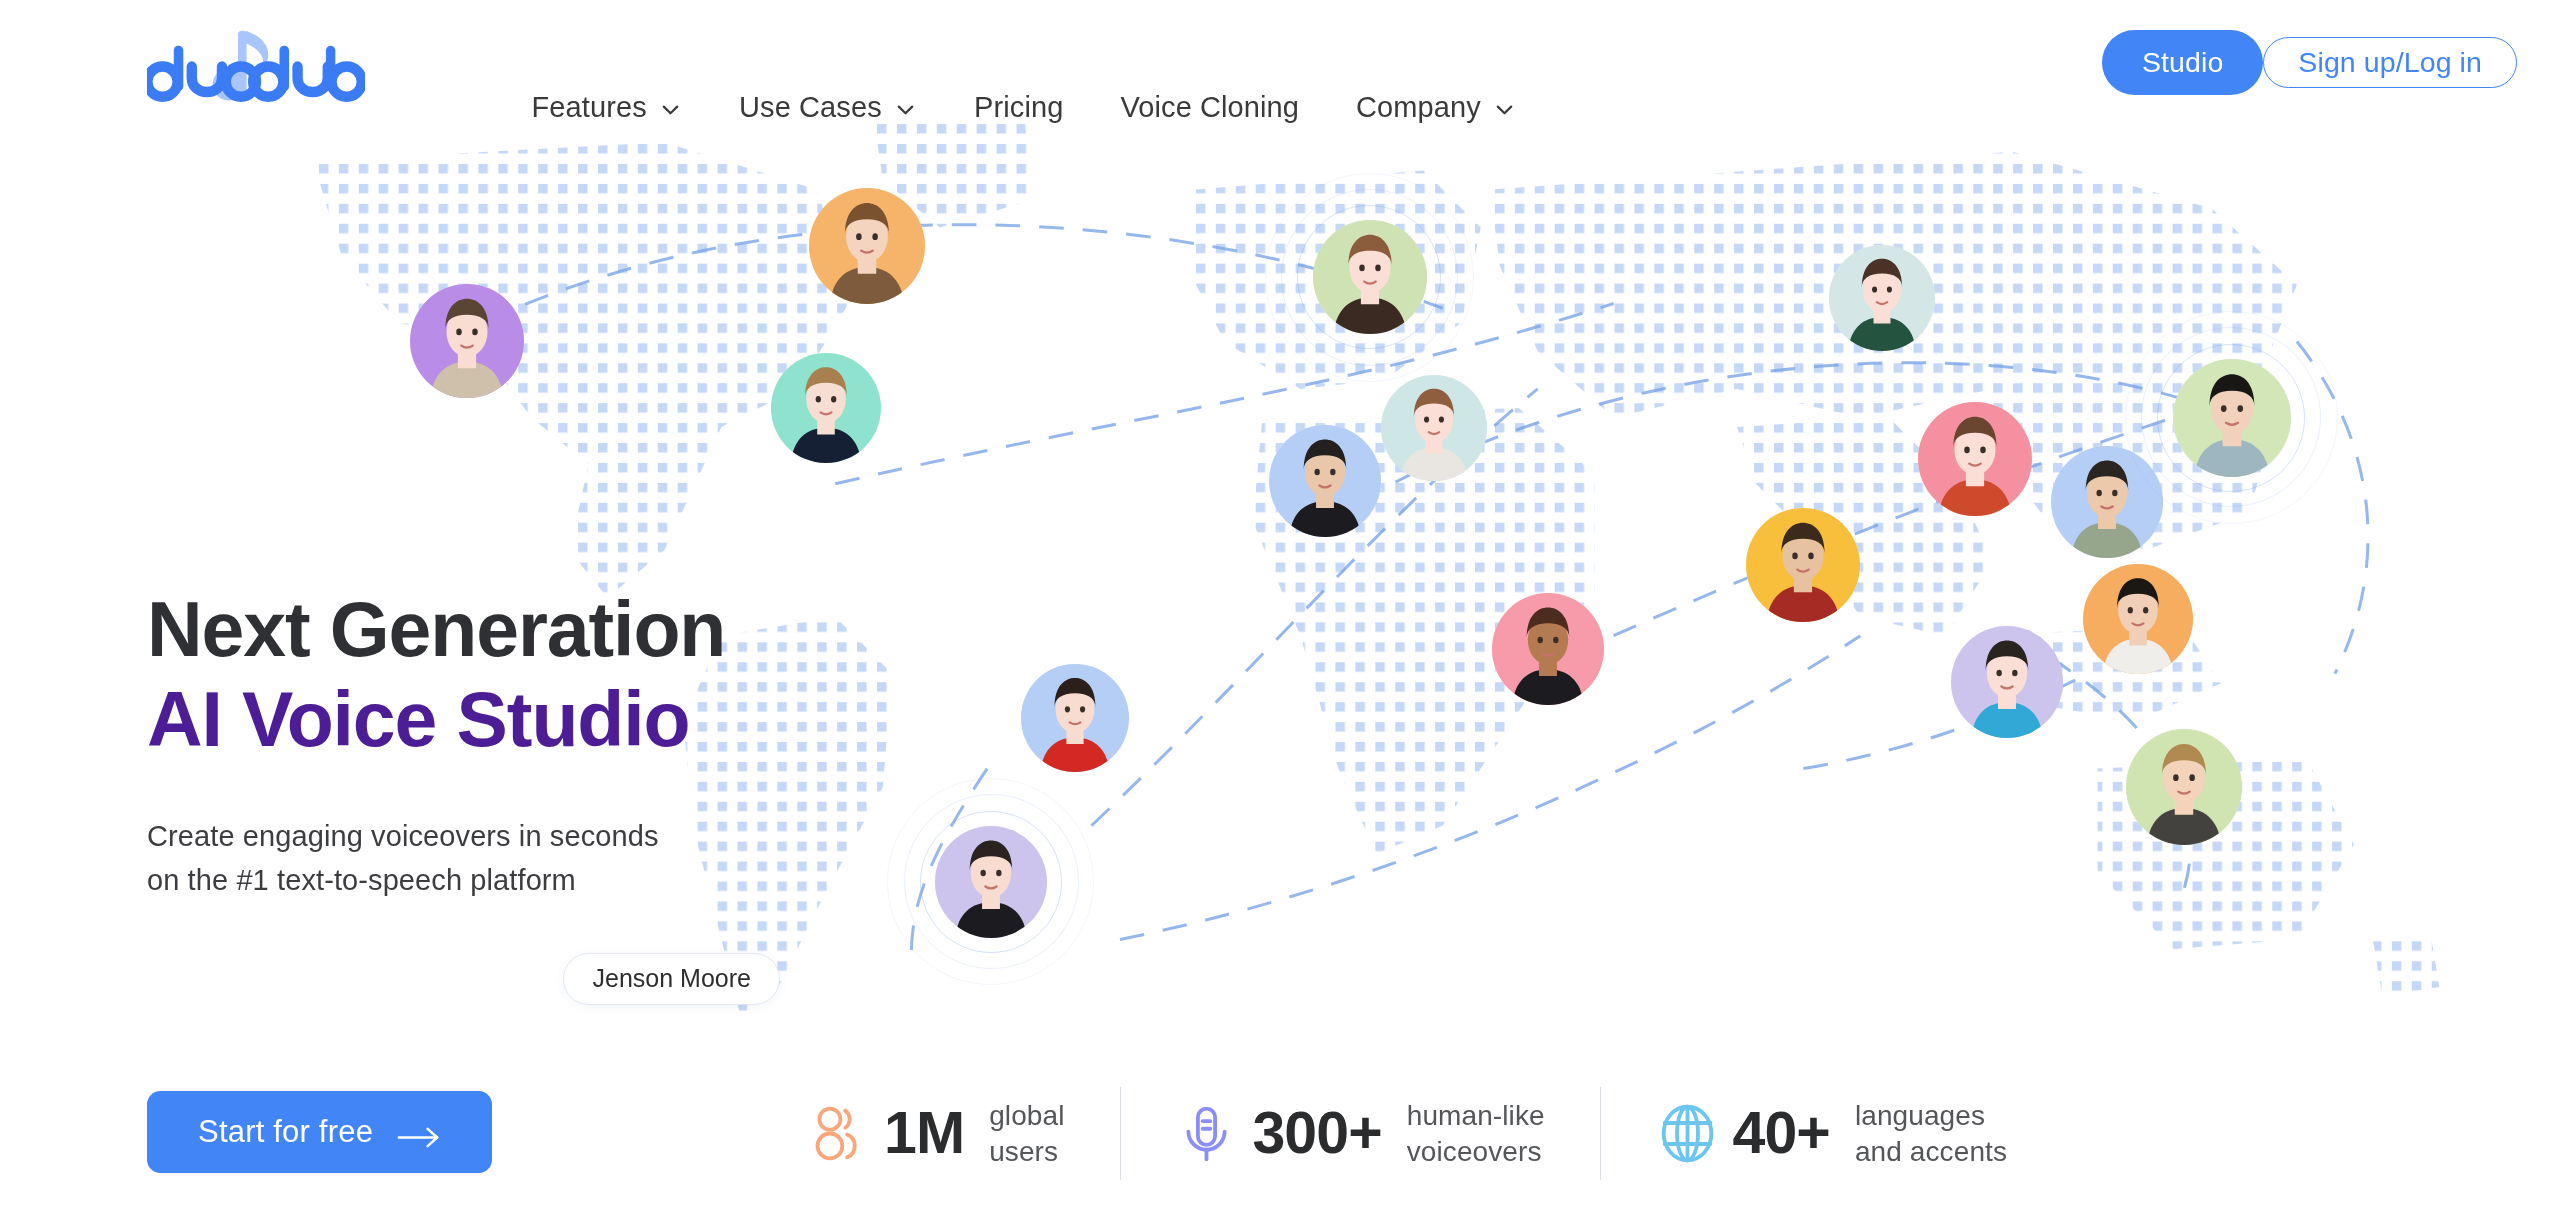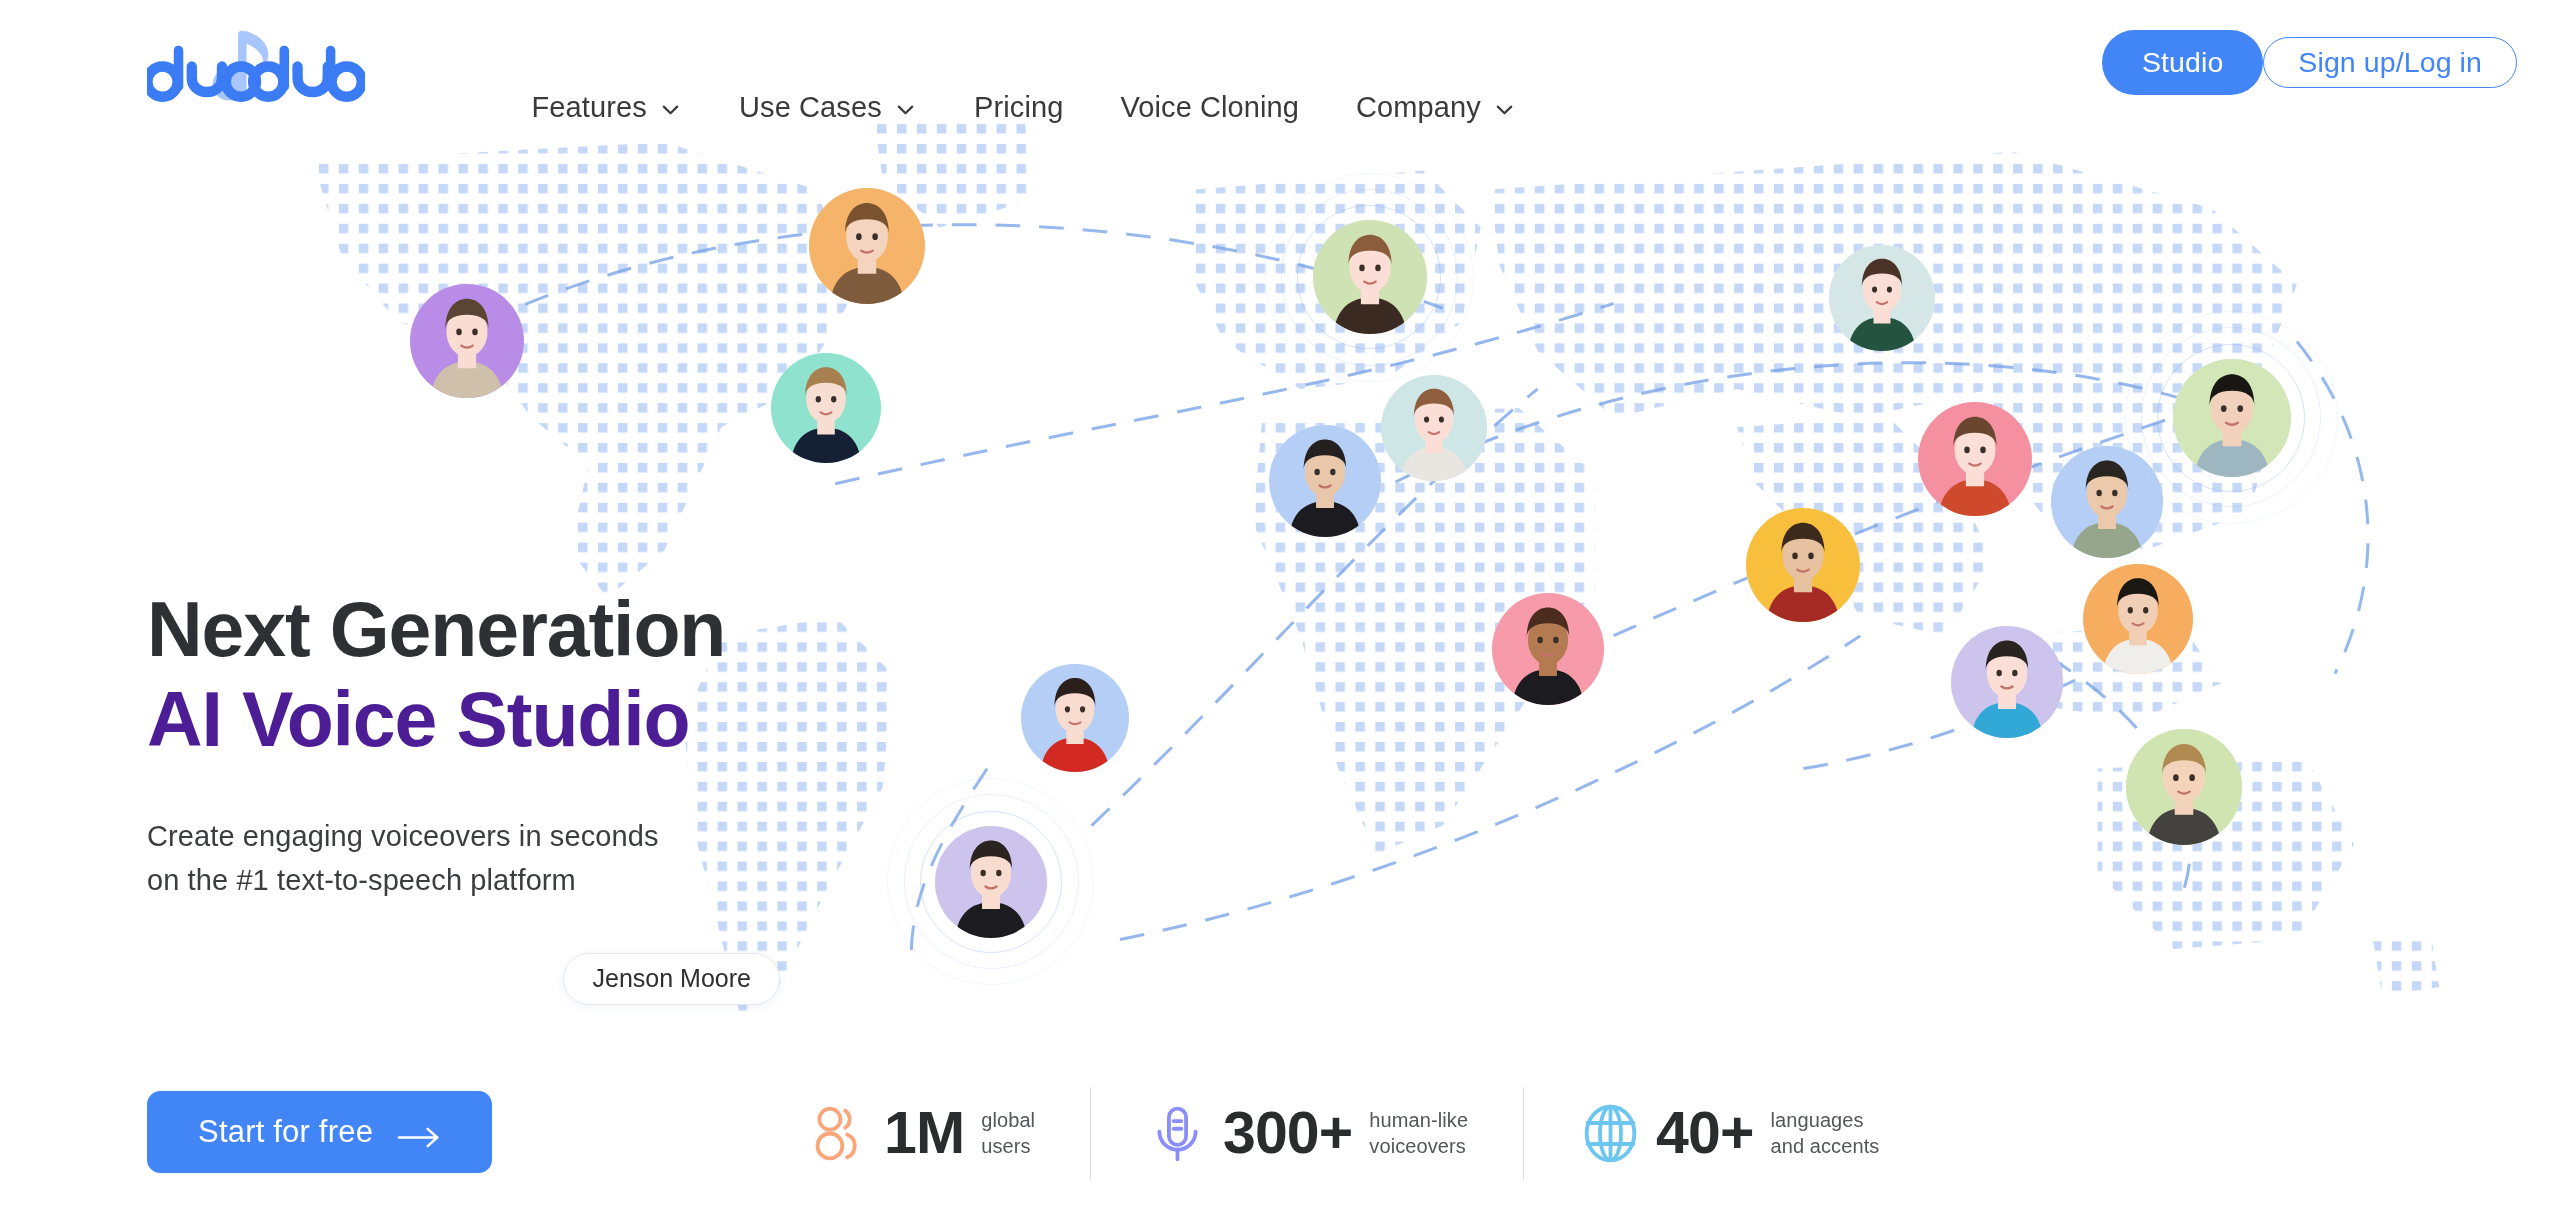--- a/index.html
+++ b/index.html
@@ -109,22 +109,22 @@
   }
   .stat { display: flex; align-items: center; gap: 14px; padding: 0 55px; }
   .stat:first-child { padding-left: 0; }
   .stat-icon { width: 63px; height: 63px; flex: none; }
   .stat-icon svg { display:block; }
   .stat-num {
     font-size: 59px; font-weight: bold; color: #2b2c2e;
     letter-spacing: -0.9px; line-height: 1;
   }
   .stat-lbl {
-    font-size: 20px; color: #54565a; line-height: 1.28;
-    letter-spacing: 0.1px; margin-left: 3px;
+    font-size: 28px; color: #54565a; line-height: 1.28;
+    letter-spacing: 0.1px; margin-left: 11px;
   }
   .divider { width: 0.9px; height: 93px; background: #d9dde4; }
 </style>
 </head>
 <body>
 
 <div class="page">
 
   <div class="map-layer">
     <svg width="2576" height="959" viewBox="0 0 2714 1010" xmlns="http://www.w3.org/2000/svg">

